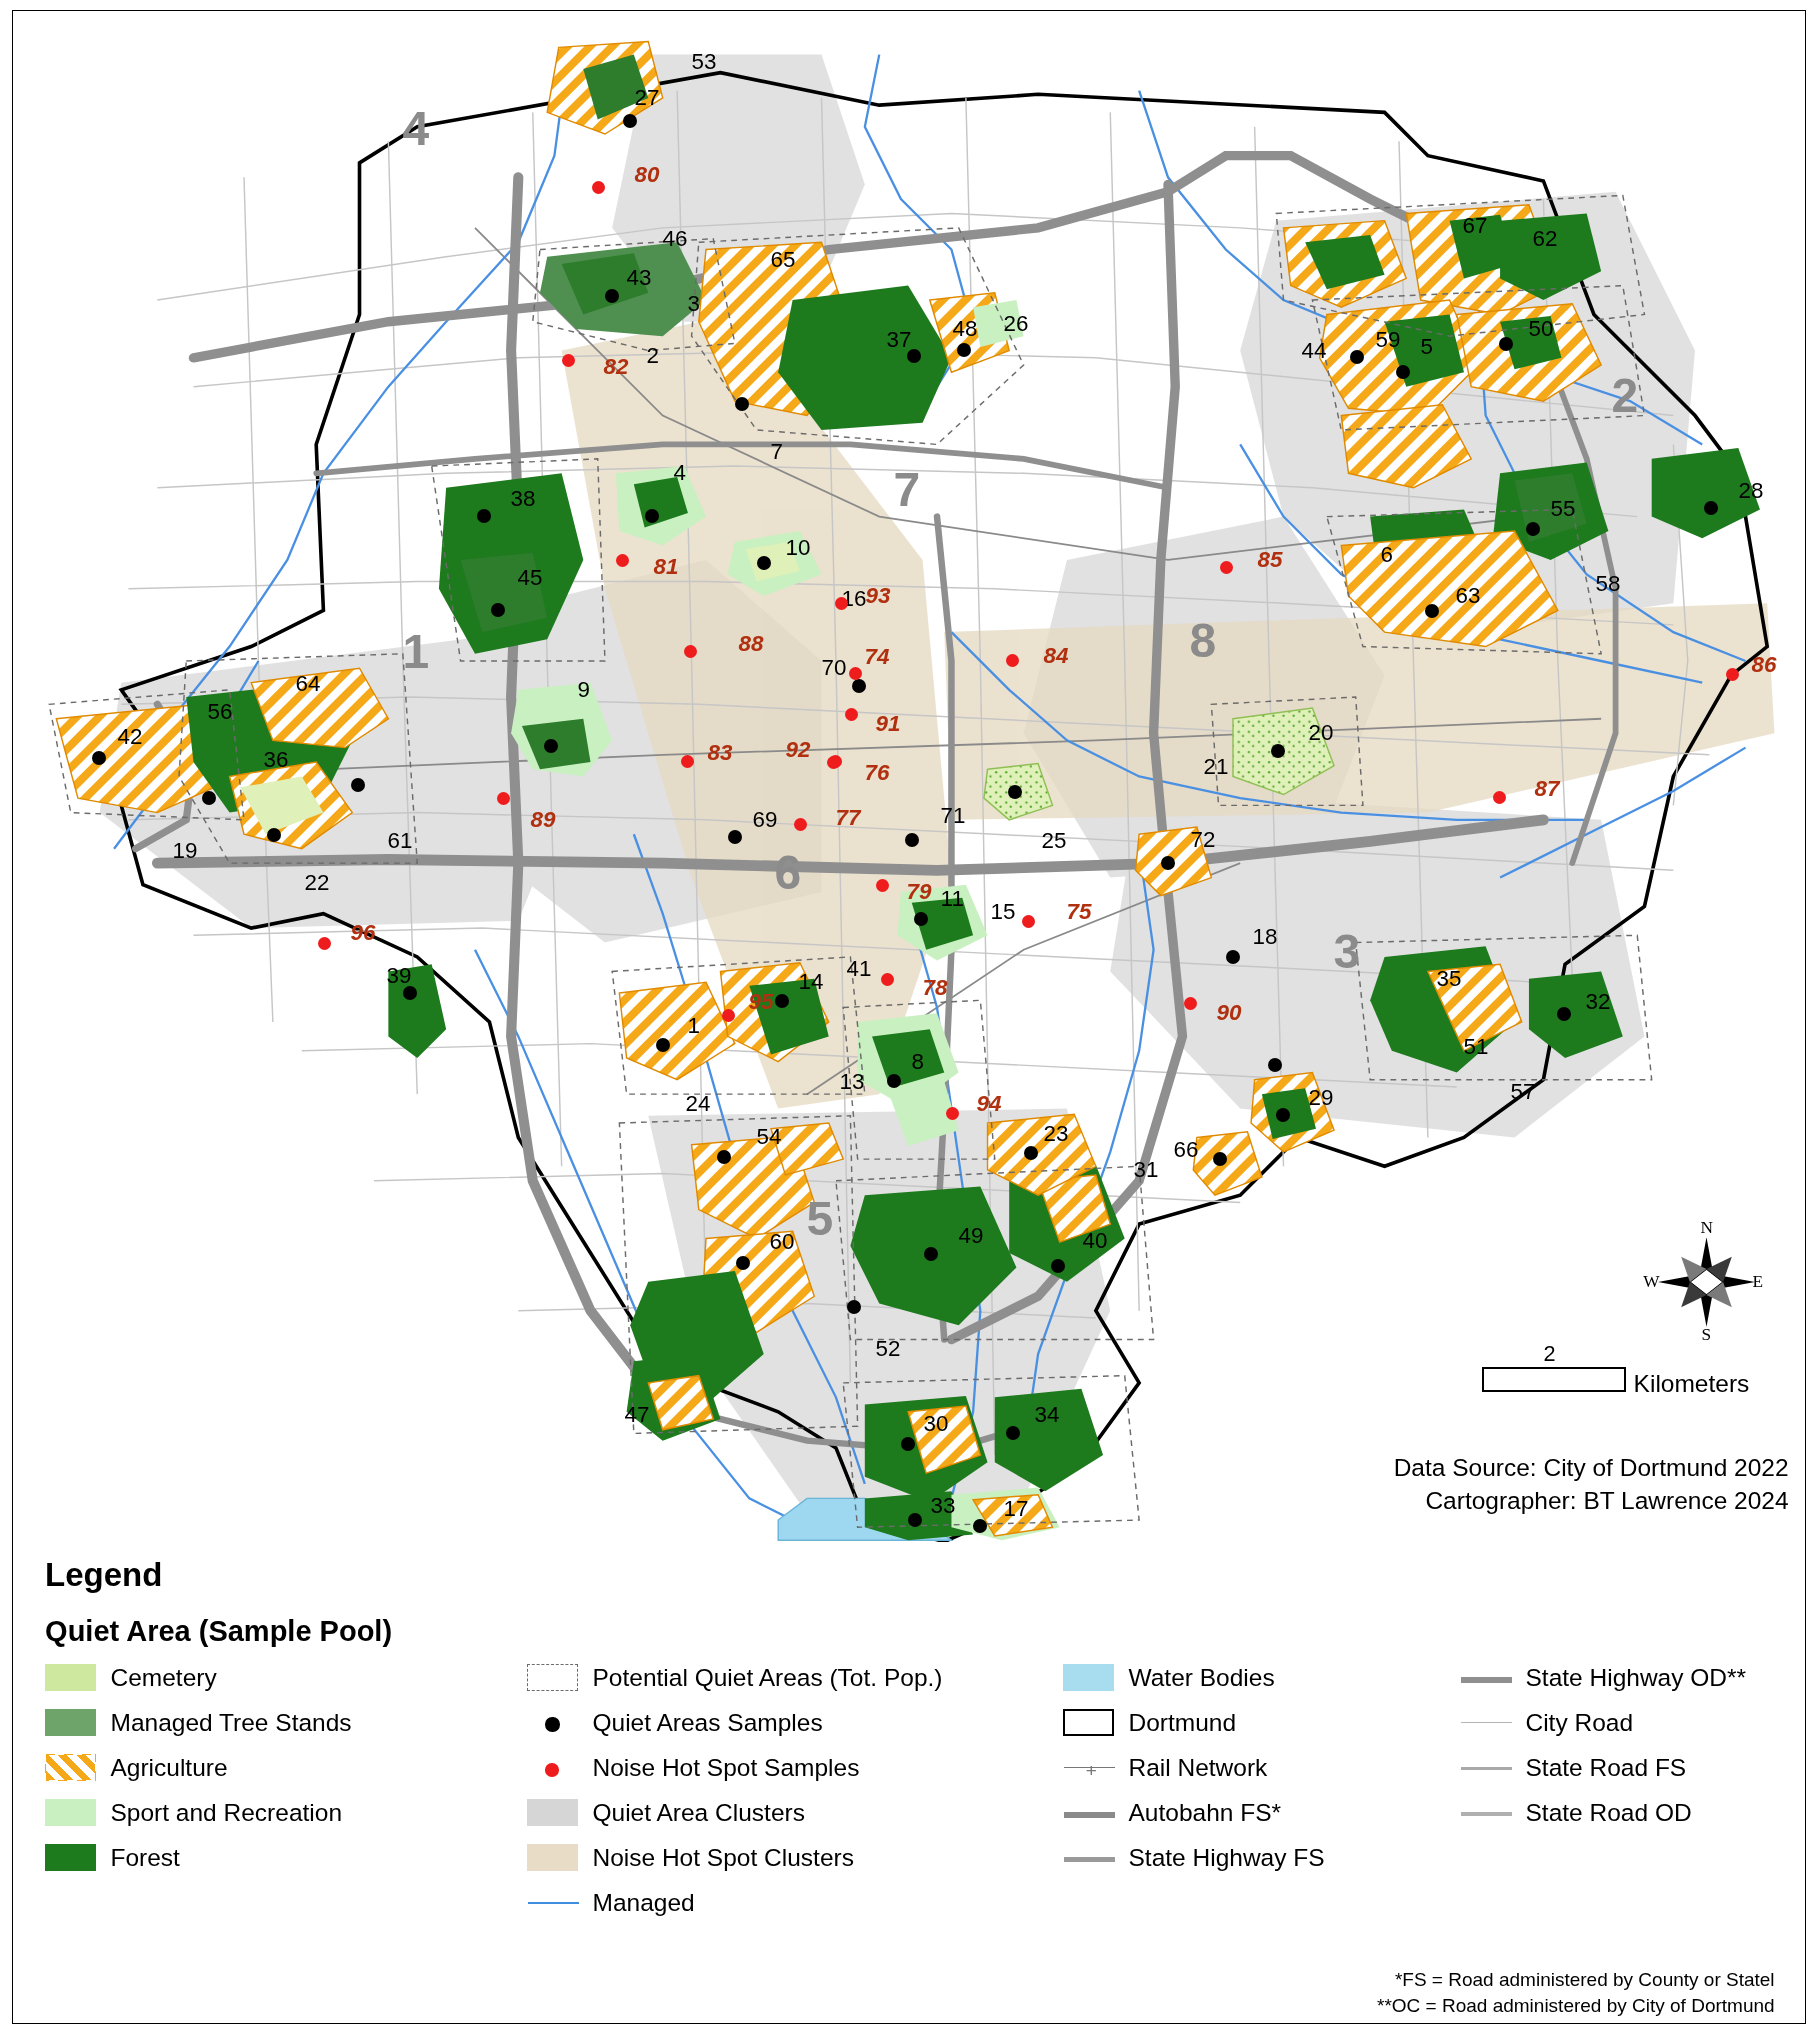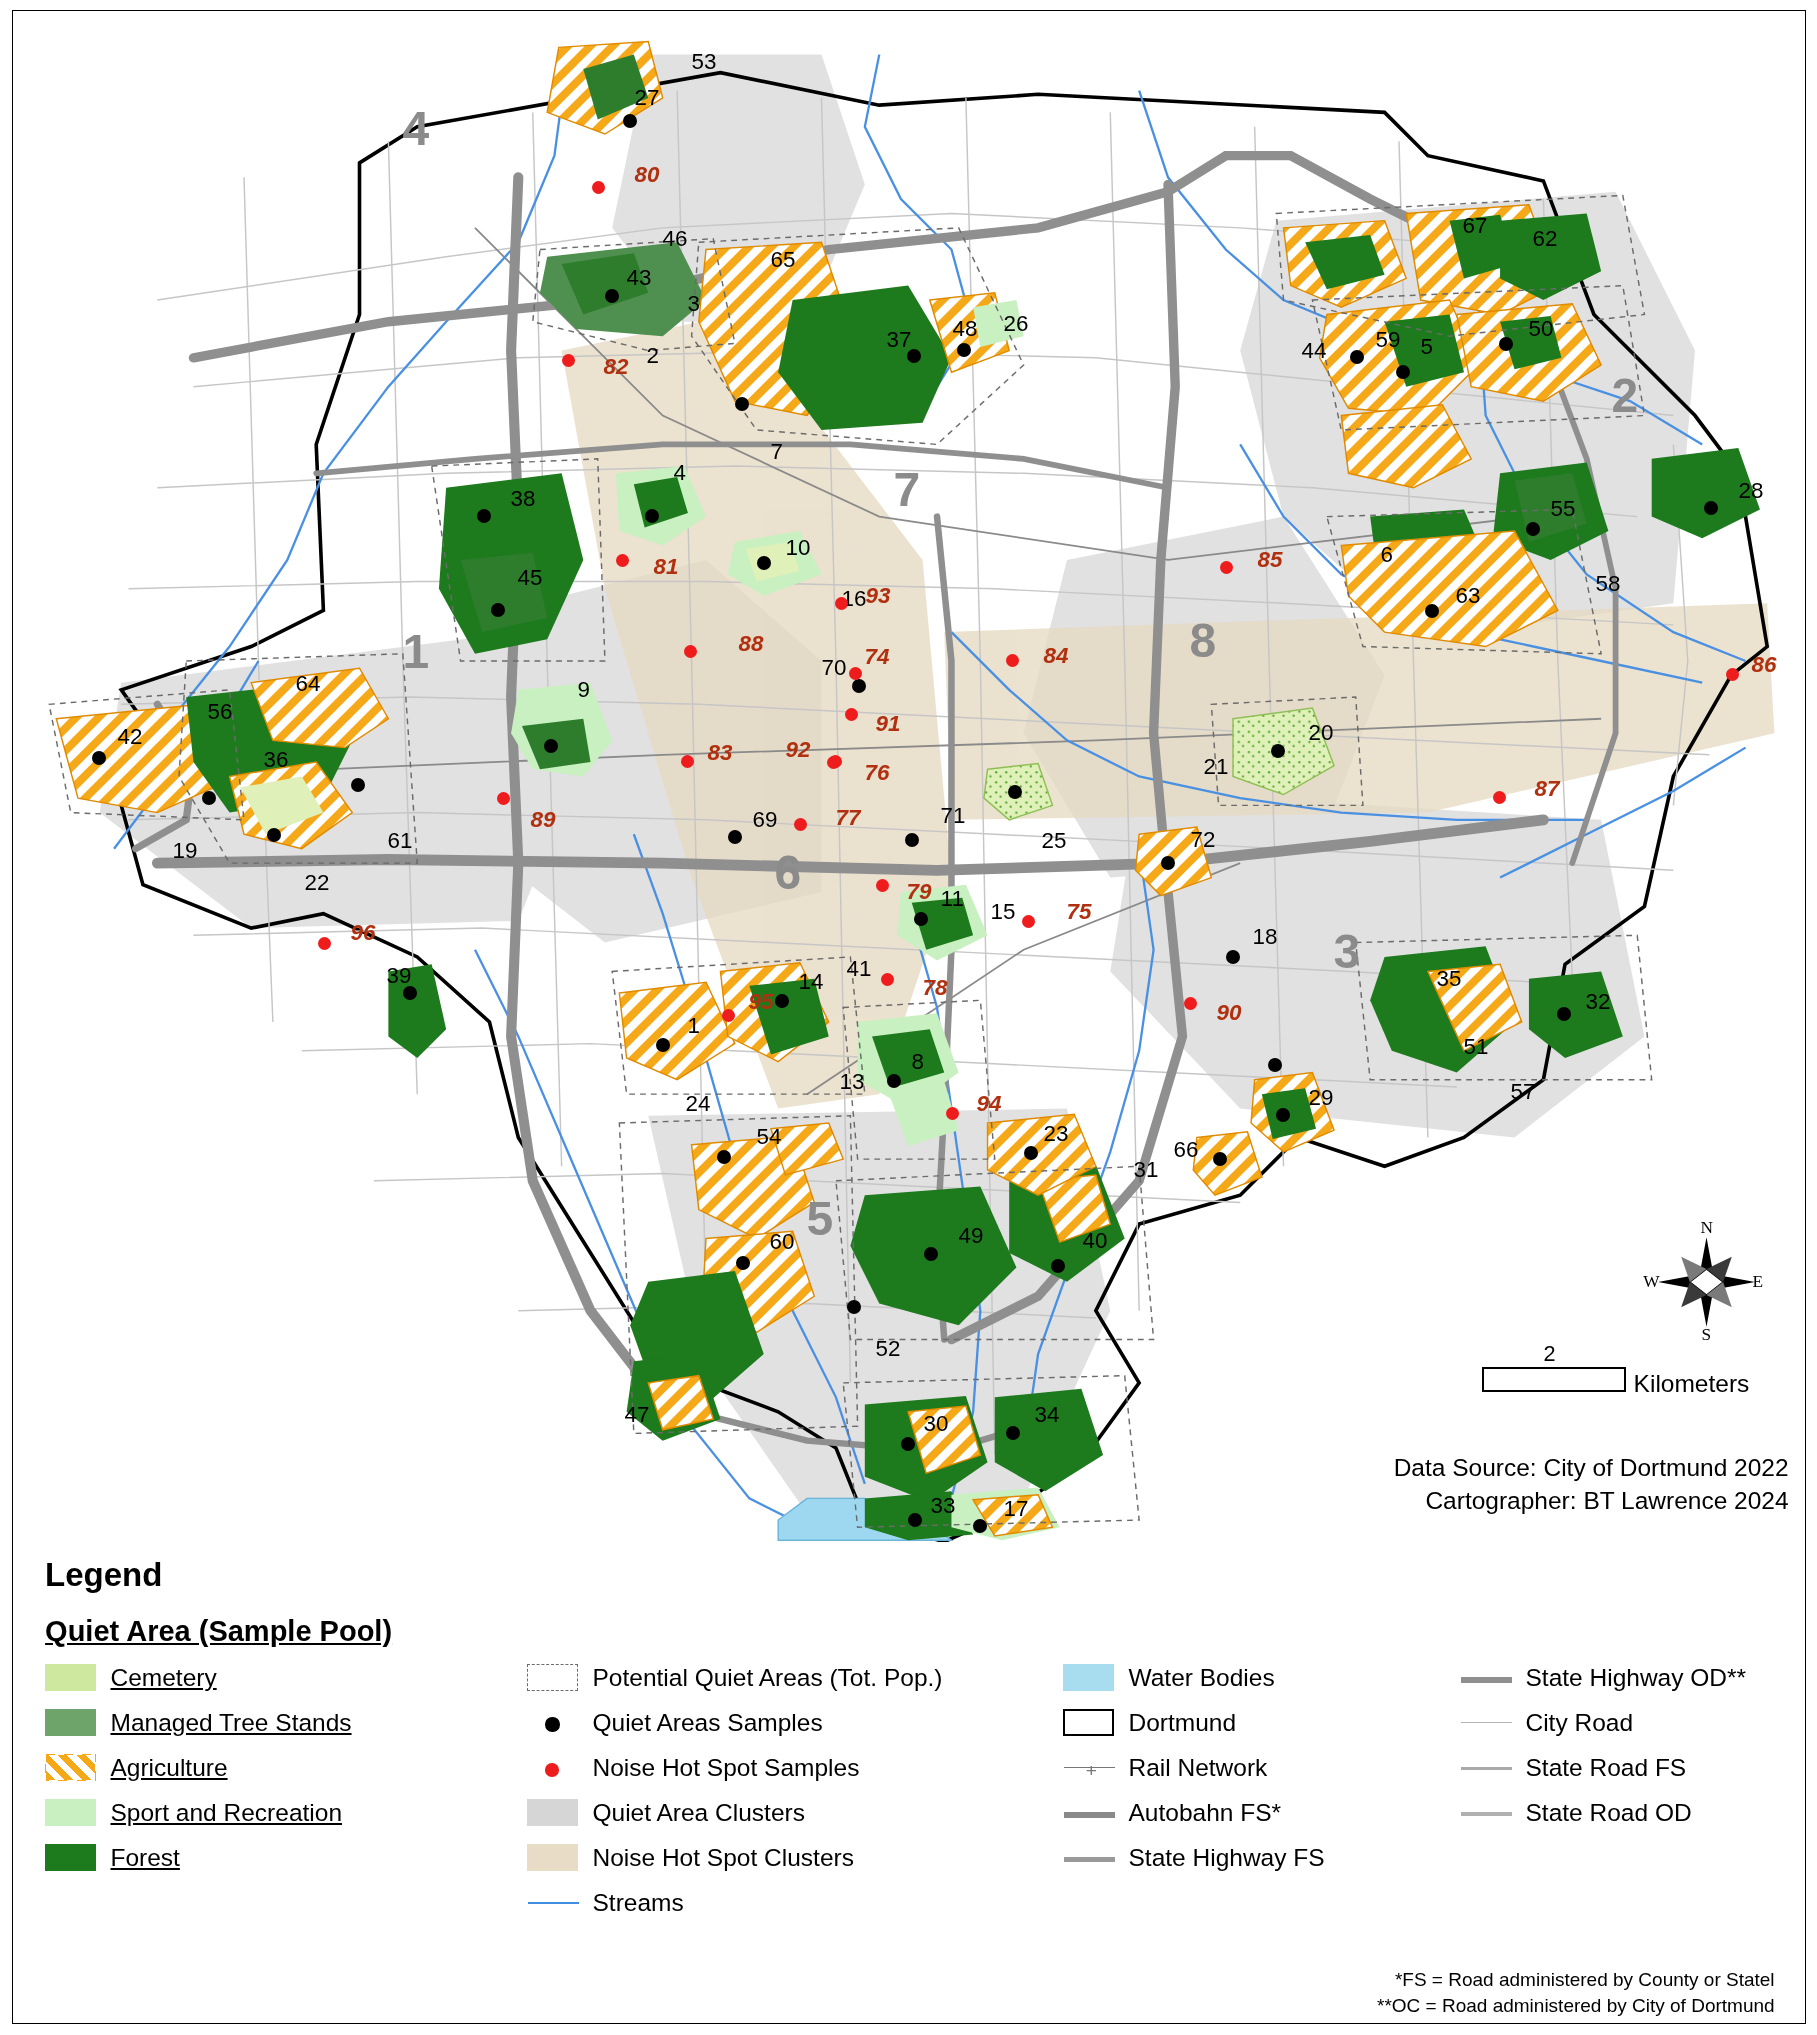--- a/index.html
+++ b/index.html
@@ -611,21 +611,21 @@
 
       <div id="credits">
         <div>Data Source: City of Dortmund 2022</div>
         <div>Cartographer: BT Lawrence 2024</div>
       </div>
     </div>
 
     <div id="legend">
       <div id="legend-title">Legend</div>
       <div id="legend-cols">
-        <div class="lg-col" style="left:0px; width:448px;text-decoration:underline;">
+        <div class="lg-col" style="left:0px; width:448px;">
           <div class="lg-head">Quiet Area (Sample Pool)</div>
           <div id="lg-col1">
               <div class="lg-row">
                 <div class="lg-swatch sw-cemetery"></div>
                 <div class="lg-text">Cemetery</div>
               </div>
               <div class="lg-row">
                 <div class="lg-swatch sw-trees"></div>
                 <div class="lg-text">Managed Tree Stands</div>
               </div>
@@ -660,21 +660,21 @@
               <div class="lg-row">
                 <div class="lg-swatch sw-clusters"></div>
                 <div class="lg-text">Quiet Area Clusters</div>
               </div>
               <div class="lg-row">
                 <div class="lg-swatch sw-noiseclu"></div>
                 <div class="lg-text">Noise Hot Spot Clusters</div>
               </div>
               <div class="lg-row">
                 <div class="lg-swatch sw-line sw-stream"></div>
-                <div class="lg-text">Streams</div>
+                <div class="lg-text">Managed</div>
               </div>
             </div>
         </div>
         <div class="lg-col" style="left:1018px; width:404px; top:48px;">
           <div id="lg-col3">
               <div class="lg-row">
                 <div class="lg-swatch sw-water"></div>
                 <div class="lg-text">Water Bodies</div>
               </div>
               <div class="lg-row">

